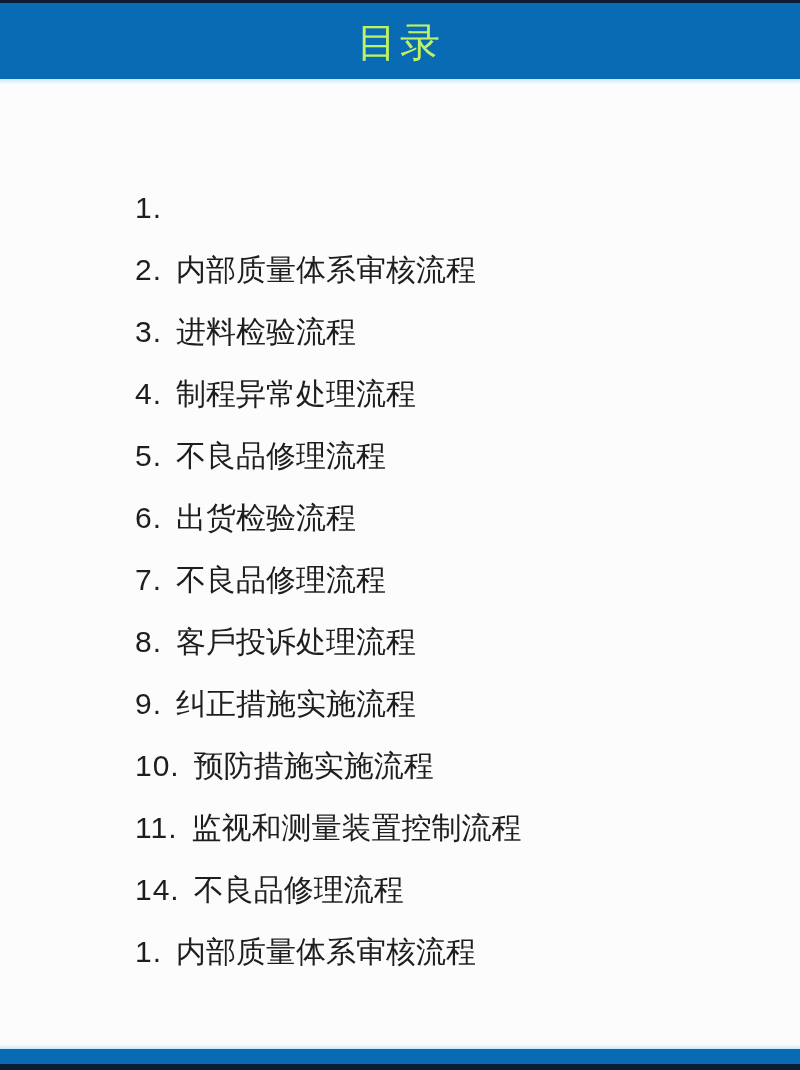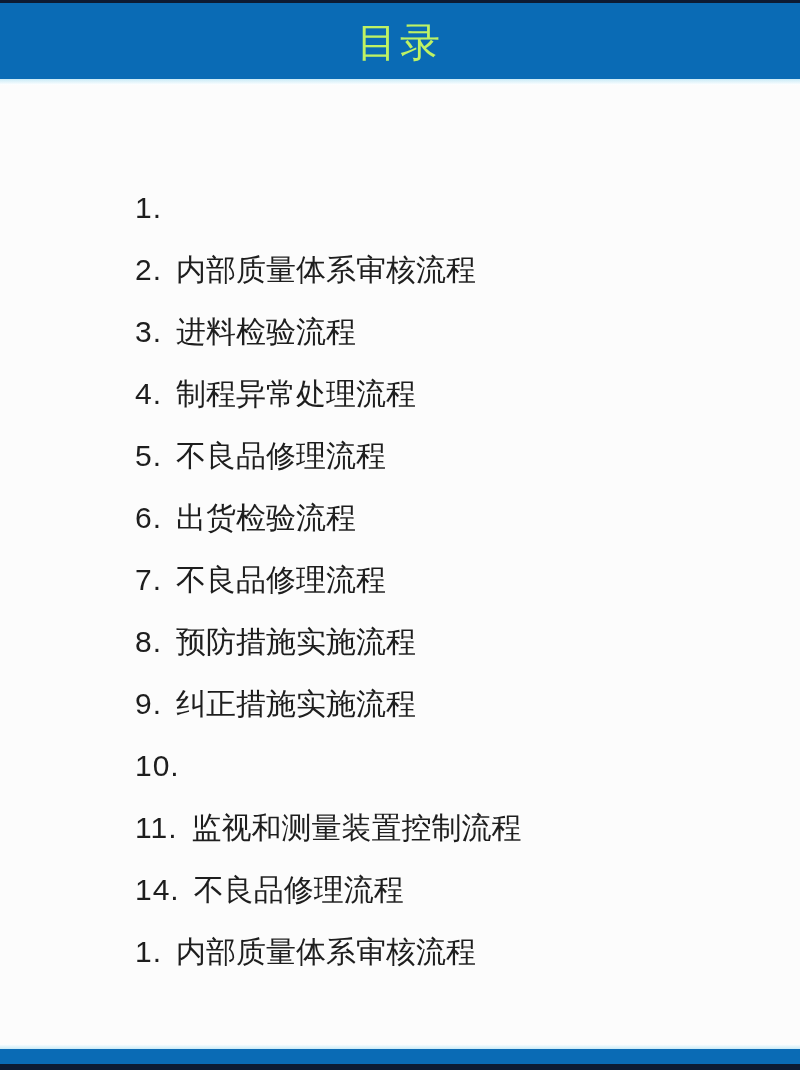--- a/index.html
+++ b/index.html
@@ -129,28 +129,29 @@
     <li class="toc-row">
       <span class="toc-num">6.</span>
       <span class="toc-label">出货检验流程</span>
     </li>
     <li class="toc-row">
       <span class="toc-num">7.</span>
       <span class="toc-label">不良品修理流程</span>
     </li>
     <li class="toc-row">
       <span class="toc-num">8.</span>
-      <span class="toc-label">预防措施实施流程</span>
+      <span class="toc-label">客戶投诉处理流程</span>
     </li>
     <li class="toc-row">
       <span class="toc-num">9.</span>
       <span class="toc-label">纠正措施实施流程</span>
     </li>
     <li class="toc-row">
       <span class="toc-num">10.</span>
+      <span class="toc-label">预防措施实施流程</span>
     </li>
     <li class="toc-row">
       <span class="toc-num">11.</span>
       <span class="toc-label">监视和测量装置控制流程</span>
     </li>
     <li class="toc-row">
       <span class="toc-num">14.</span>
       <span class="toc-label">不良品修理流程</span>
     </li>
     <li class="toc-row">

